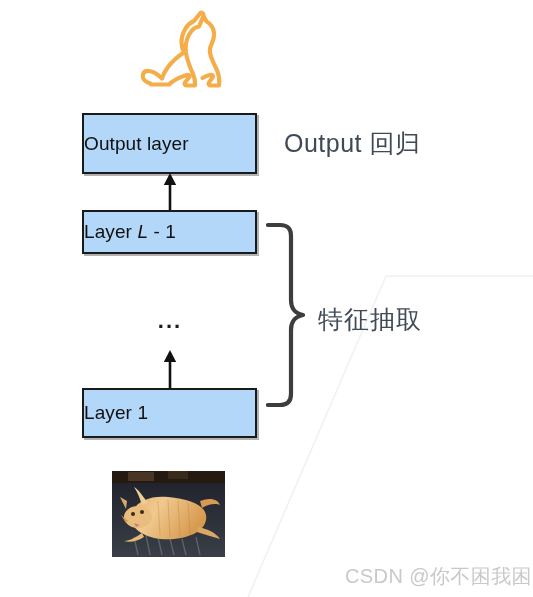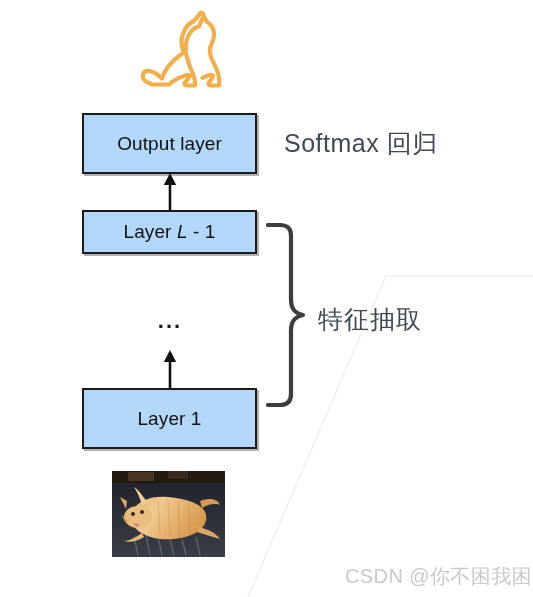--- a/index.html
+++ b/index.html
@@ -38,32 +38,32 @@
   
   .layer-box {
     position: absolute;
     left: 82px;
     width: 175px;
     box-sizing: border-box;
     background: #b3d7f9;
     border: 2px solid #1a1a1a;
     display: flex;
     align-items: center;
-    justify-content: center;
+    justify-content: flex-start;
     font-size: 19px;
     color: #111111;
     letter-spacing: 0.1px;
     box-shadow: 2px 2px 0 rgba(0,0,0,0.30);
   }
   .layer-box .lbl { white-space: nowrap; }
   .layer-box .ital { font-style: italic; }
 
   #box-output { top: 113px;  height: 61px; }
   #box-lm1    { top: 210px;  height: 44px; }
-  #box-l1     { top: 388px;  height: 61px; }
+  #box-l1     { top: 388px;  height: 50px; }
 
   
   .arrow {
     position: absolute;
     left: 160px;
     width: 20px;
   }
   #arrow-top    { top: 173px; height: 38px; }
   #arrow-bottom { top: 350px; height: 39px; }
 
@@ -197,21 +197,21 @@
 
   <div class="layer-box" id="box-l1">
     <span class="lbl">Layer 1</span>
   </div>
 
   <svg class="brace" viewBox="0 0 44 186" xmlns="http://www.w3.org/2000/svg">
     <path d="M2 3 H14 C22 3 25 7 25 14 V78 C25 86 28 91 37 93
              C28 95 25 100 25 108 V172 C25 179 22 183 14 183 H2" fill="none" stroke="#3d3d3d" stroke-width="4.2" stroke-linecap="round" stroke-linejoin="round"></path>
   </svg>
 
-  <div class="anno" id="anno-softmax">Softmax 回归</div>
+  <div class="anno" id="anno-softmax">Output 回归</div>
   <div class="anno" id="anno-feature">特征抽取</div>
 
   <div class="photo">
     <svg width="113" height="86" viewBox="0 0 113 86" xmlns="http://www.w3.org/2000/svg">
       <defs>
         <linearGradient id="fur" x1="0" y1="0" x2="1" y2="0.4">
           <stop offset="0%" stop-color="#e8b26d"></stop>
           <stop offset="40%" stop-color="#f0c98f"></stop>
           <stop offset="100%" stop-color="#d89a50"></stop>
         </linearGradient>

